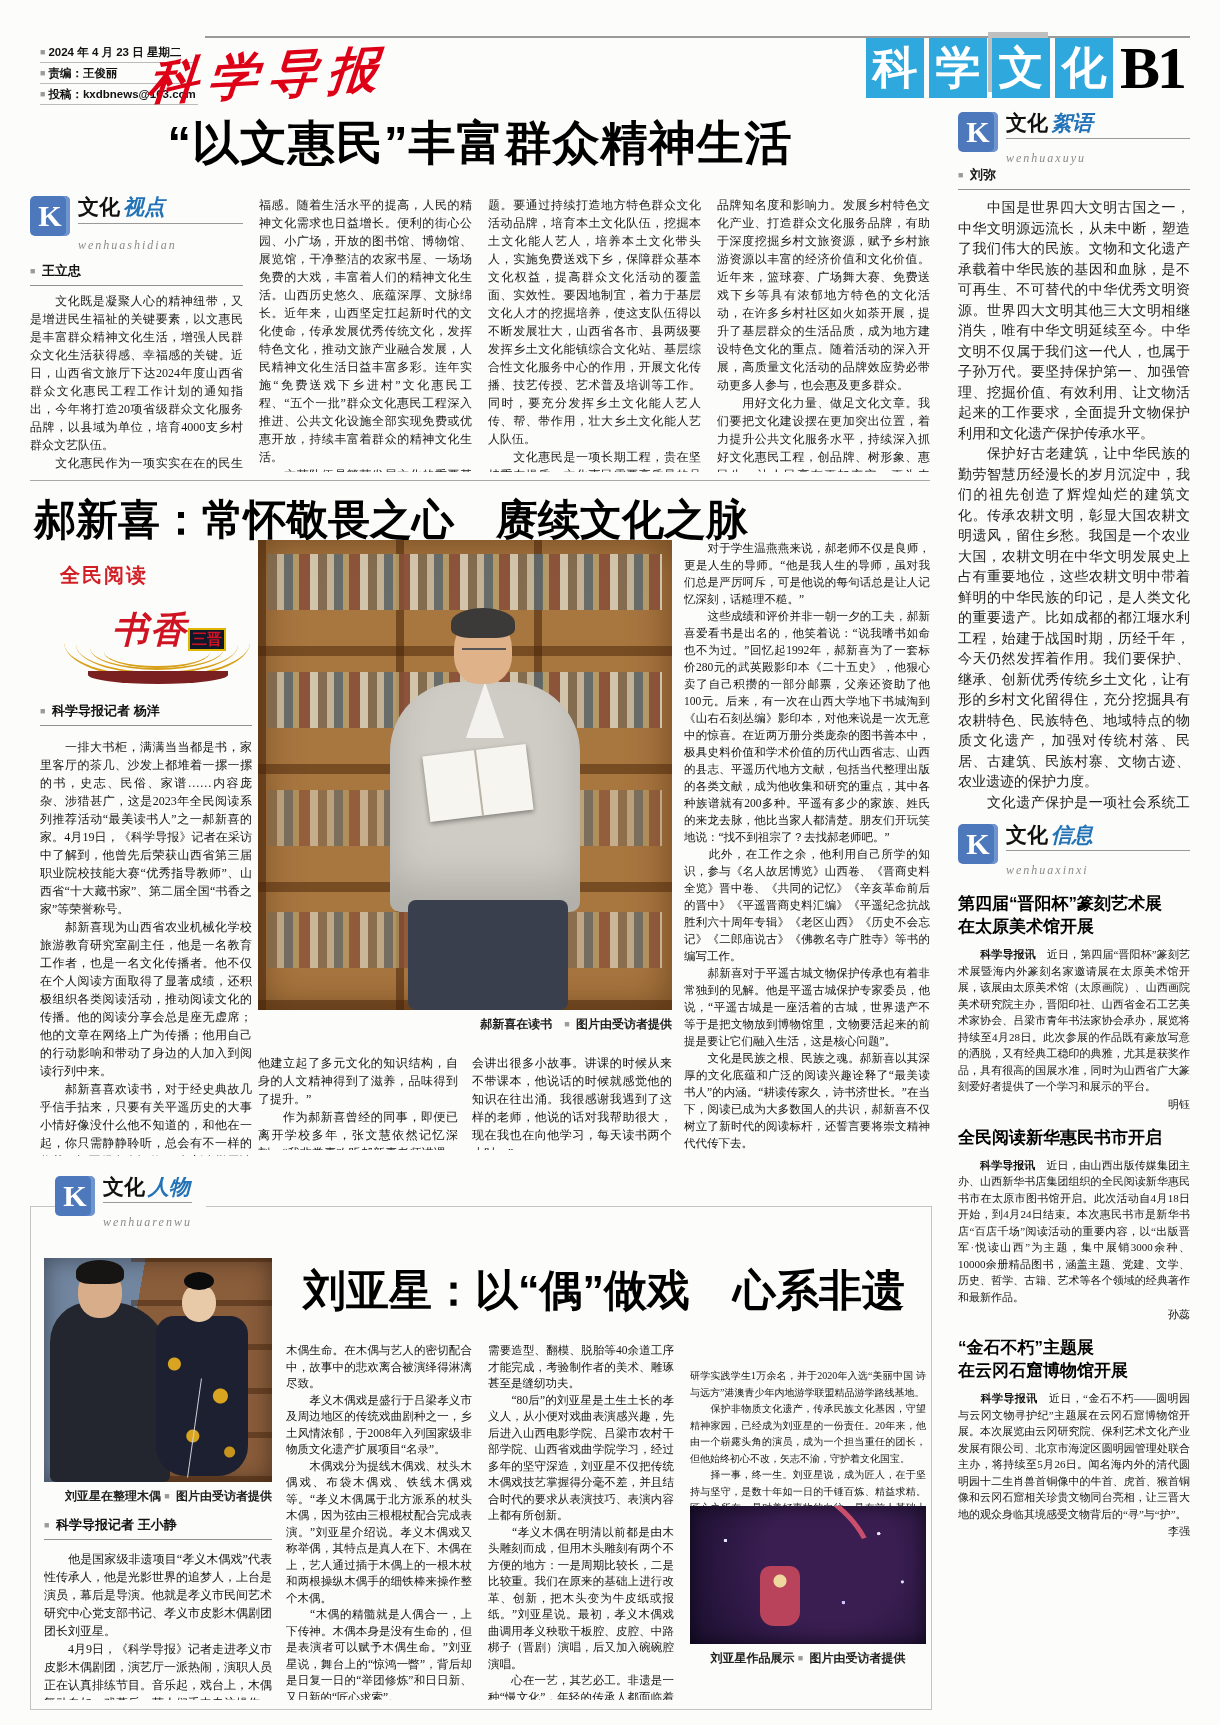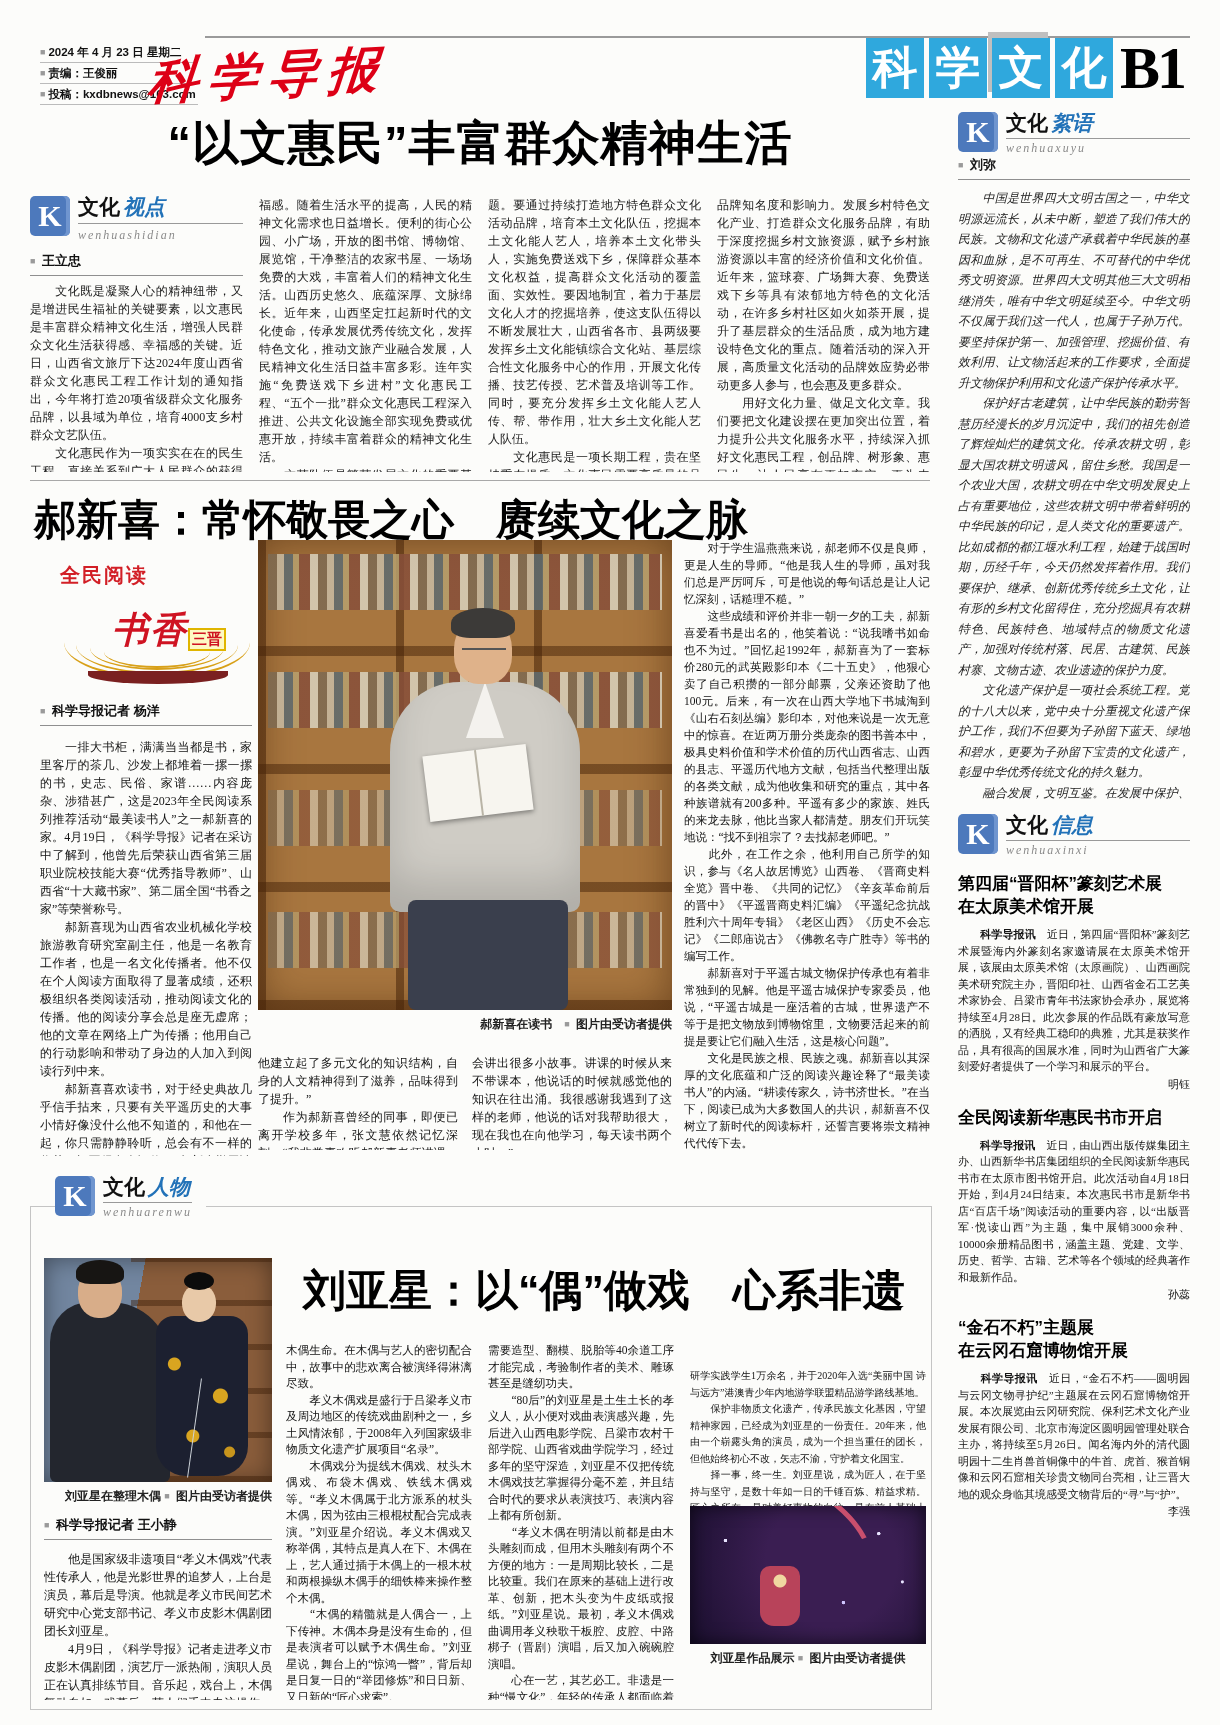--- a/index.html
+++ b/index.html
@@ -18,21 +18,21 @@
           text-align:center;line-height:60px;font-family:"Liberation Serif",serif;z-index:1;}
   .pageno{position:absolute;left:1120px;top:34px;font-size:60px;font-weight:bold;letter-spacing:-3px;color:#000;}
   
   .badge{display:flex;align-items:flex-start;gap:8px;}
   .kbox{width:40px;height:40px;background:#4d79bc;border-radius:5px;color:#fff;text-align:center;line-height:40px;
         font-size:30px;font-weight:bold;font-family:"Liberation Serif",serif;box-shadow:inset -4px 0 0 #6f95cf;flex:0 0 auto;}
   .badge-right{flex:1;min-width:0;}
   .badge-title{white-space:nowrap;line-height:22px;}
   .bt-black{font-size:21px;font-weight:bold;color:#111;font-family:"Liberation Sans",sans-serif;}
   .bt-blue{font-size:21px;font-weight:bold;color:#2272b8;font-style:italic;font-family:"Liberation Serif",serif;margin-left:3px;}
-  .badge-pinyin{font-size:12px;font-style:italic;color:#8a8a8a;border-top:1px solid #999;margin-top:2px;padding-top:2px;
+  .badge-pinyin{font-size:12px;font-style:italic;color:#8a8a8a;border-top:1px solid #999;margin-top:2px;padding-top:12px;
                 font-family:"Liberation Serif",serif;letter-spacing:2px;}
   
   .col{position:absolute;text-align:justify;font-size:12px;line-height:18px;color:#141414;overflow:hidden;}
   .col p{margin:0;}
   .byline{font-family:"Liberation Sans",sans-serif;font-size:13px;font-weight:bold;color:#111;
           border-bottom:1px solid #8f8f8f;padding-bottom:5px;}
   .caption{font-family:"Liberation Sans",sans-serif;font-size:12px;font-weight:bold;color:#222;}
   .headline{position:absolute;font-family:"Liberation Sans",sans-serif;font-weight:900;color:#000;}
   
   .a1-cols{position:absolute;left:30px;top:196px;width:900px;height:276px;display:flex;gap:16px;}
@@ -46,21 +46,21 @@
   .bl-book{position:absolute;left:0;top:26px;width:196px;height:96px;}
   .arc{position:absolute;border:2px solid #d8a018;border-top:none;border-left:none;border-right:none;border-radius:50%;}
   .a-1{left:4px;top:18px;width:186px;height:70px;border-bottom-width:3px;}
   .a-2{left:16px;top:28px;width:162px;height:56px;}
   .a-3{left:30px;top:38px;width:134px;height:42px;}
   .a-4{left:44px;top:48px;width:106px;height:30px;}
   .bl-base{position:absolute;left:28px;bottom:0;width:140px;height:13px;background:#7a2020;border-radius:0 0 70% 70%/0 0 100% 100%;}
   .bl-shuxiang{position:absolute;left:52px;top:18px;font-size:36px;font-weight:bold;font-style:italic;color:#cf1322;
                font-family:"Liberation Serif",serif;letter-spacing:2px;}
   .bl-sanjin{position:absolute;left:128px;top:40px;font-size:15px;font-weight:bold;color:#cf1322;
-             border:2px solid #e0b500;padding:0 2px;background:#fef9c3;}
+             border:2px solid #e0b500;padding:0 2px;background:#0f172a;}
   
   .photoA{position:absolute;left:258px;top:540px;width:414px;height:470px;background:#a8763f;overflow:hidden;
           box-shadow:inset 0 0 40px rgba(60,30,5,.55);}
   .pa-frame{position:absolute;inset:0;
      background:
        repeating-linear-gradient(90deg, rgba(70,35,8,.55) 0 8px, rgba(0,0,0,0) 8px 138px),
        repeating-linear-gradient(0deg, rgba(70,35,8,.5) 0 10px, rgba(0,0,0,0) 10px 118px);}
   .books{position:absolute;left:10px;right:10px;height:56px;
      background:repeating-linear-gradient(90deg,#7d6a52 0 9px,#c8bca4 9px 16px,#5d6b70 16px 25px,#b7a06e 25px 31px,#874f3a 31px 42px,#d9d2be 42px 50px);
      opacity:.85;}
@@ -103,21 +103,21 @@
   .pc-arc{position:absolute;left:-20px;top:-30px;width:200px;height:130px;border:5px solid #c94f6d;border-color:#c94f6d rgba(0,0,0,0) rgba(0,0,0,0) rgba(0,0,0,0);border-radius:50%;transform:rotate(24deg);}
   .pc-puppet{position:absolute;left:70px;top:60px;width:40px;height:60px;background:#b8435a;border-radius:10px 10px 14px 14px;
      background-image:radial-gradient(circle at 50% 25%,#f0d7a0 0 6px,rgba(0,0,0,0) 7px);}
   
   .a3-frame{position:absolute;left:30px;top:1206px;width:900px;height:502px;border:1px solid #c4c4c4;}
   .a3-badge{position:absolute;left:55px;top:1176px;background:#fcfcfa;padding:0 14px 0 0;}
   
   .sb{position:absolute;left:958px;top:112px;width:232px;}
   .sb-headline{font-family:"Liberation Sans",sans-serif;font-weight:900;font-size:19.5px;line-height:27px;color:#000;margin:16px 0 10px 0;}
   .sb-author{font-family:"Liberation Sans",sans-serif;font-size:13px;font-weight:bold;border-bottom:1px solid #8f8f8f;padding-bottom:5px;margin-bottom:8px;}
-  .kai{font-style:italic;font-size:12px;line-height:20.5px;text-align:justify;color:#222;max-height:612px;overflow:hidden;}
+  .kai{font-size:14px;line-height:20.5px;text-align:justify;color:#222;max-height:612px;overflow:hidden;}
   .kai p{margin:0;}
   .sb-item-title{font-family:"Liberation Sans",sans-serif;font-weight:900;font-size:17px;line-height:23px;color:#000;margin:14px 0 8px 0;}
   .sb-item-body{font-size:11px;line-height:16.5px;text-align:justify;margin:0;color:#141414;}
   .sb-item-body b{font-family:"Liberation Sans",sans-serif;font-size:11px;}
   .sb-signer{text-align:right;font-size:11px;margin:2px 0 0 0;color:#141414;}
 </style>
 </head>
 <body>
 
 <div class="page">

